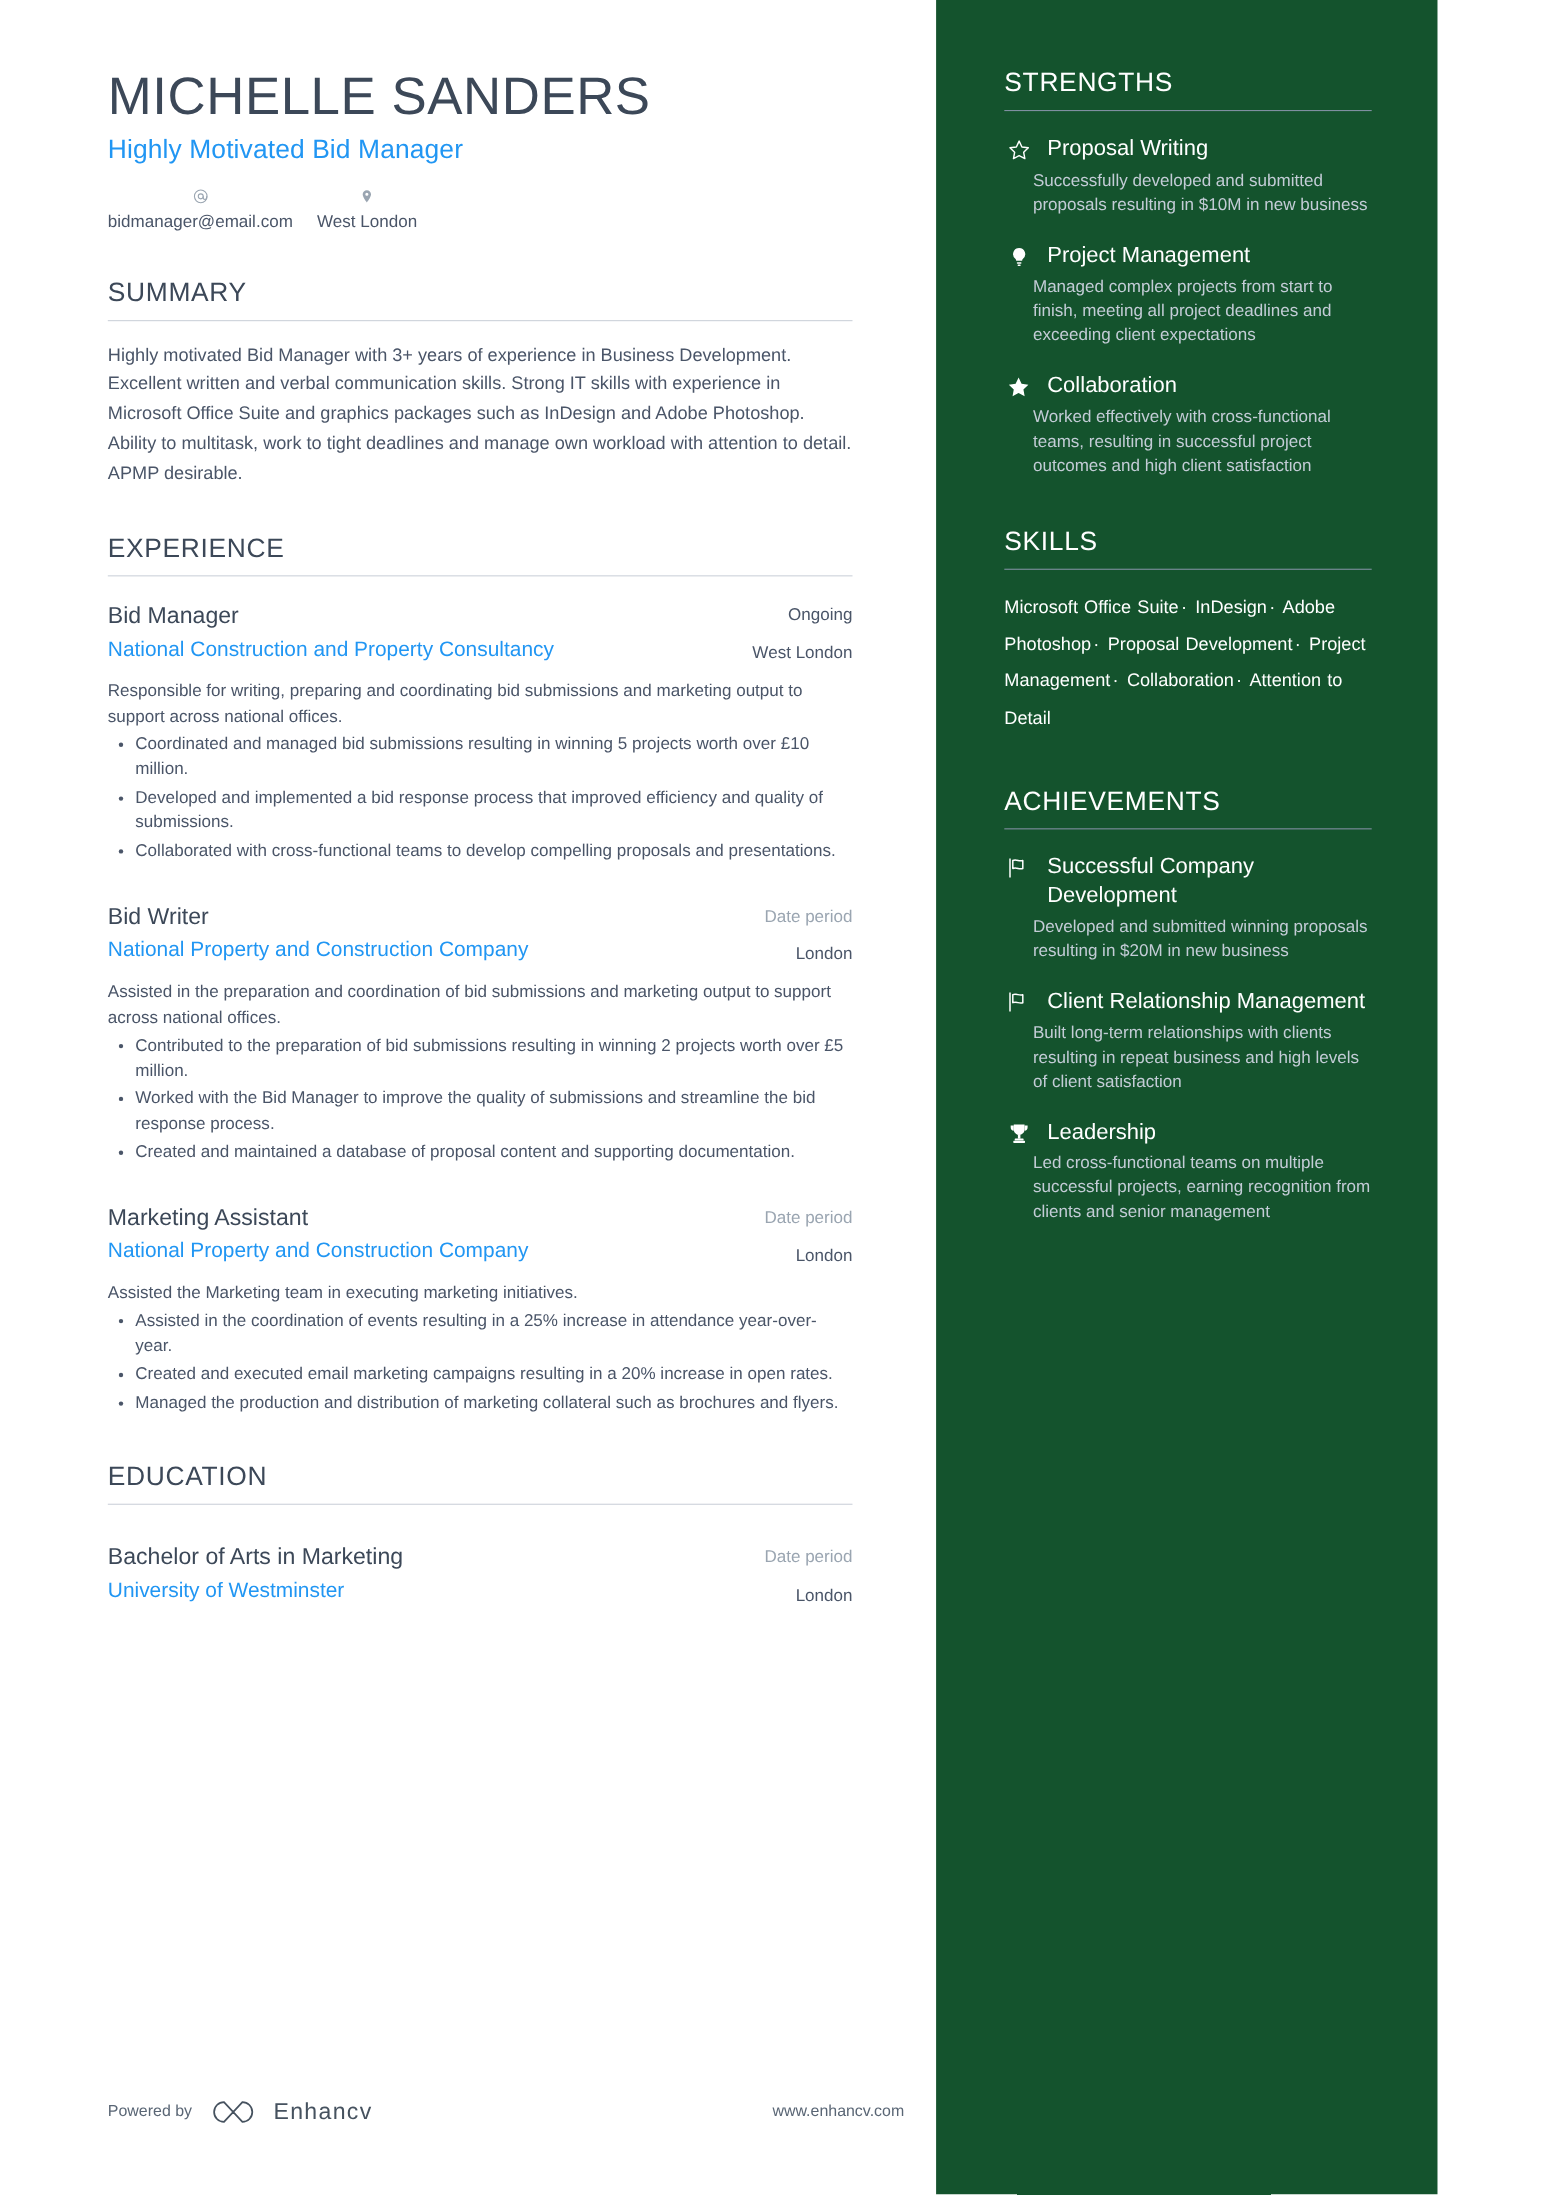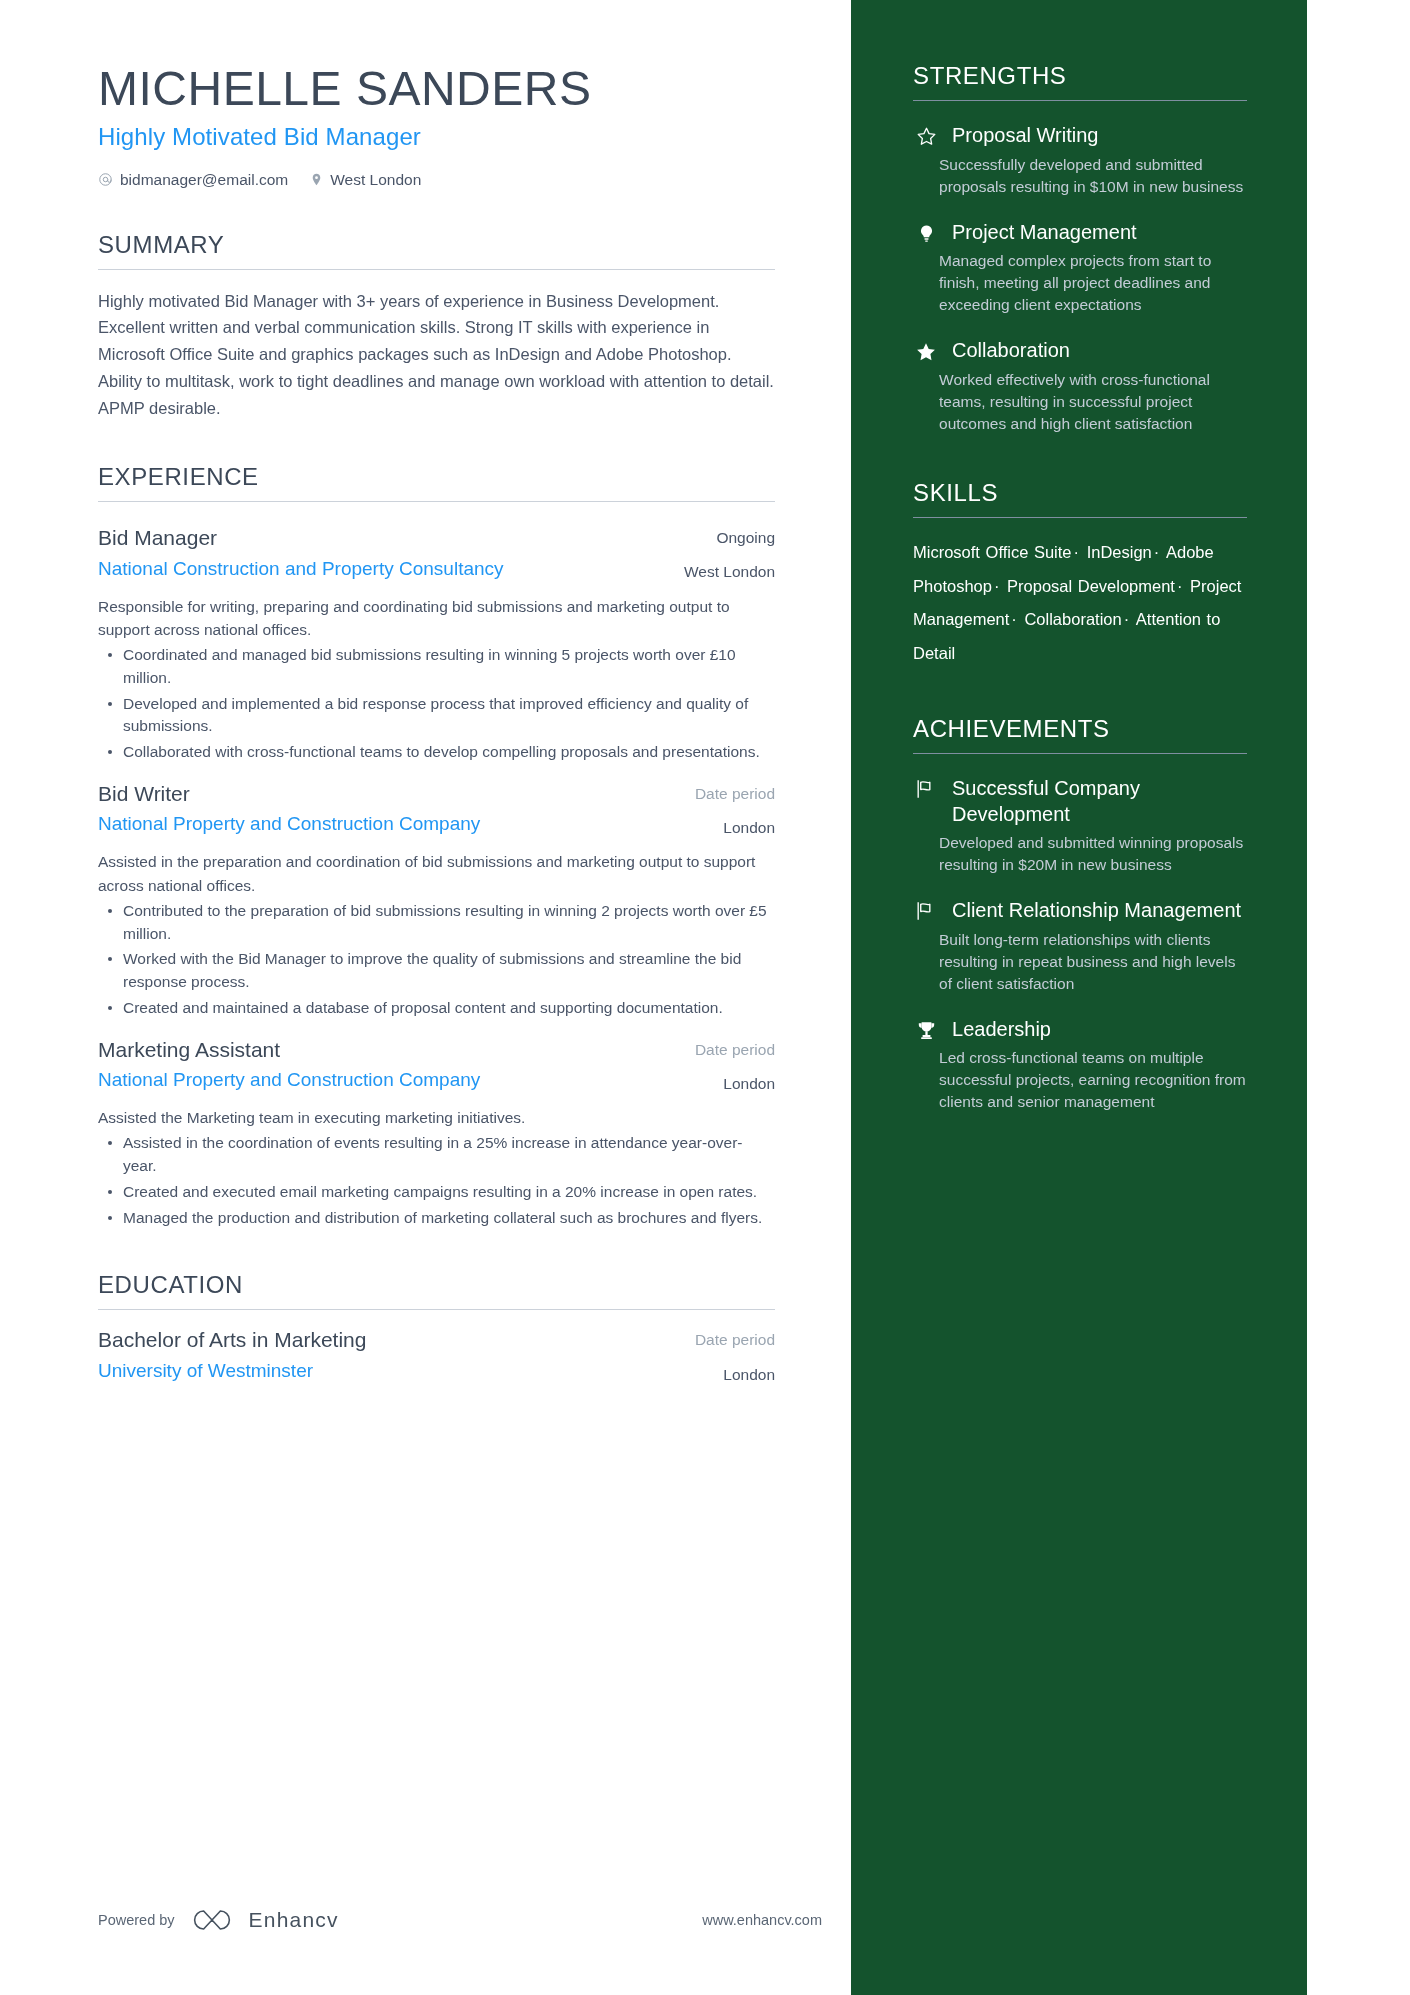--- a/index.html
+++ b/index.html
@@ -41,41 +41,42 @@
     align-items: center;
     gap: 22px;
     margin-top: 20px;
   }
   .contact-item {
     display: flex;
     align-items: center;
     gap: 7px;
     font-size: 15.5px;
     color: #4a5568;
+    flex-direction: column;
   }
   .contact-item .ic { color: #9aa5b1; display: inline-flex; align-items: center; }
 
   .section { margin-top: 42px; }
   .section-title {
     font-size: 24px;
     font-weight: 400;
     color: #3c4858;
     letter-spacing: 0.6px;
     padding-bottom: 10px;
     border-bottom: 1px solid #ccd2da;
   }
 
   .summary-text {
     margin-top: 18px;
     font-size: 16.5px;
     line-height: 1.62;
     color: #4a5568;
   }
 
-  .entry { margin-top: 16px; }
+  .entry { margin-top: 34px; }
   .entry:first-of-type { margin-top: 22px; }
   .entry-head {
     display: flex;
     justify-content: space-between;
     align-items: flex-start;
     gap: 24px;
   }
   .entry-left { flex: 1 1 auto; min-width: 0; }
   .entry-right {
     flex: 0 0 auto;

